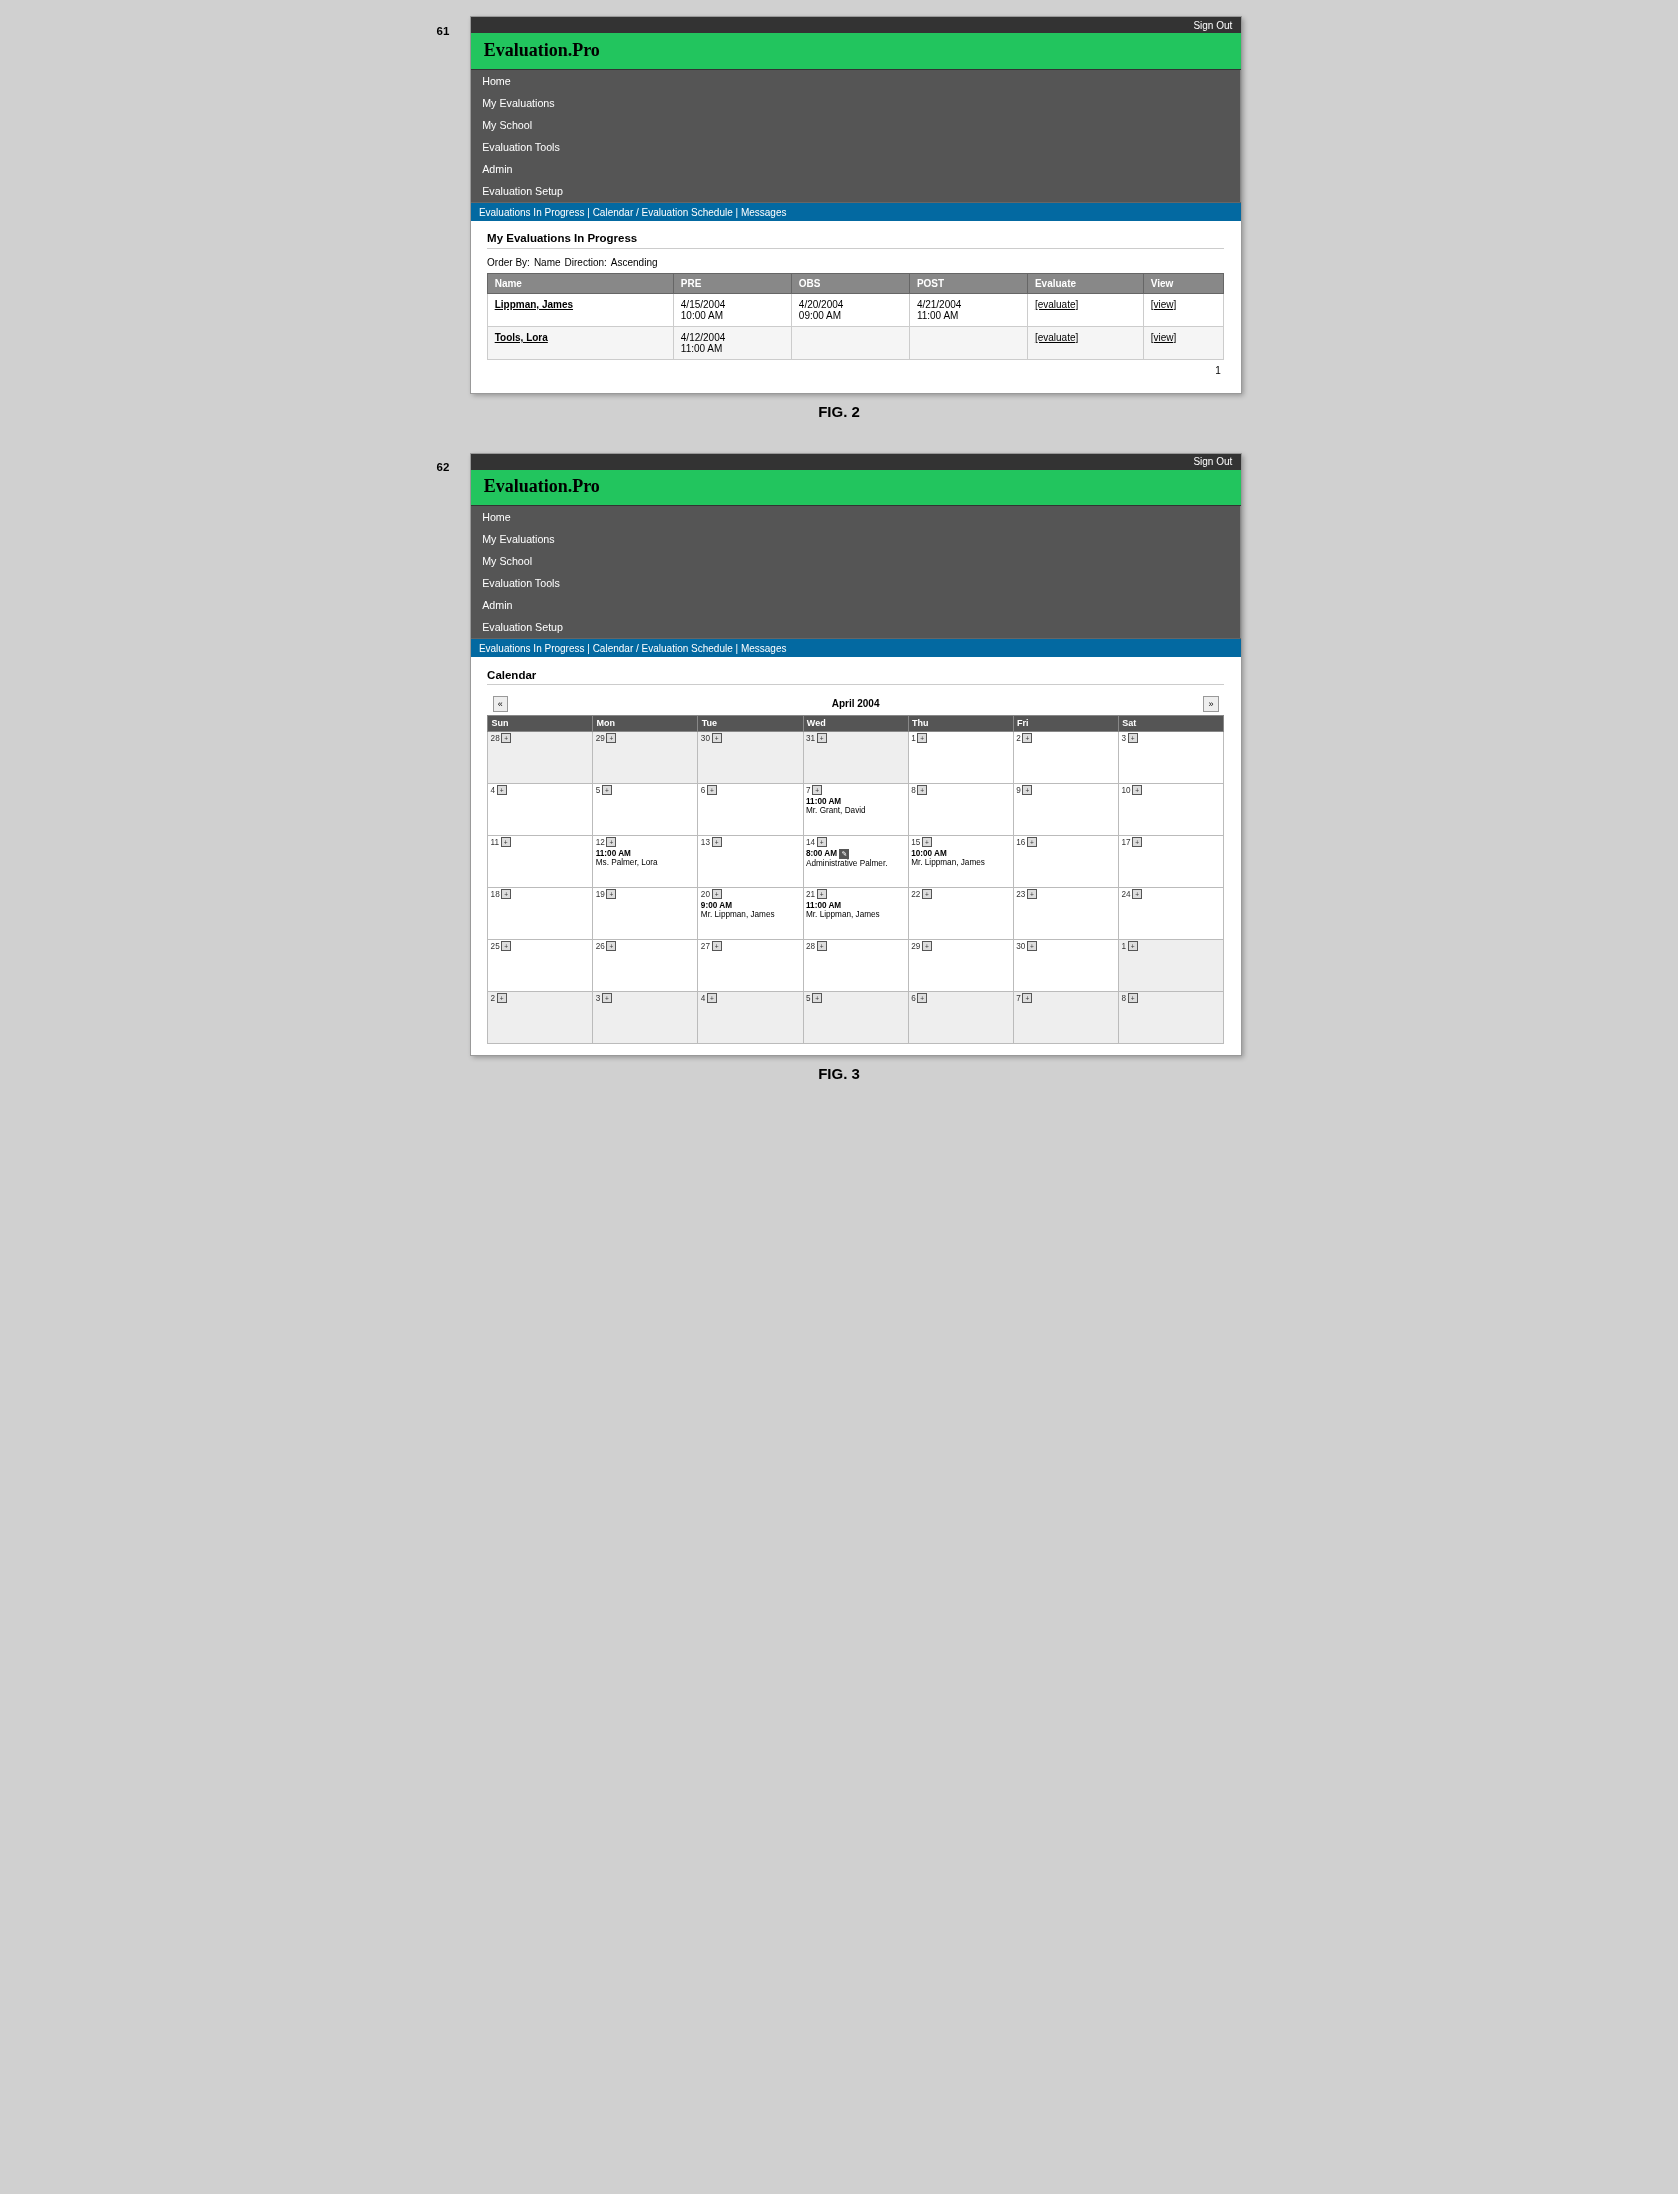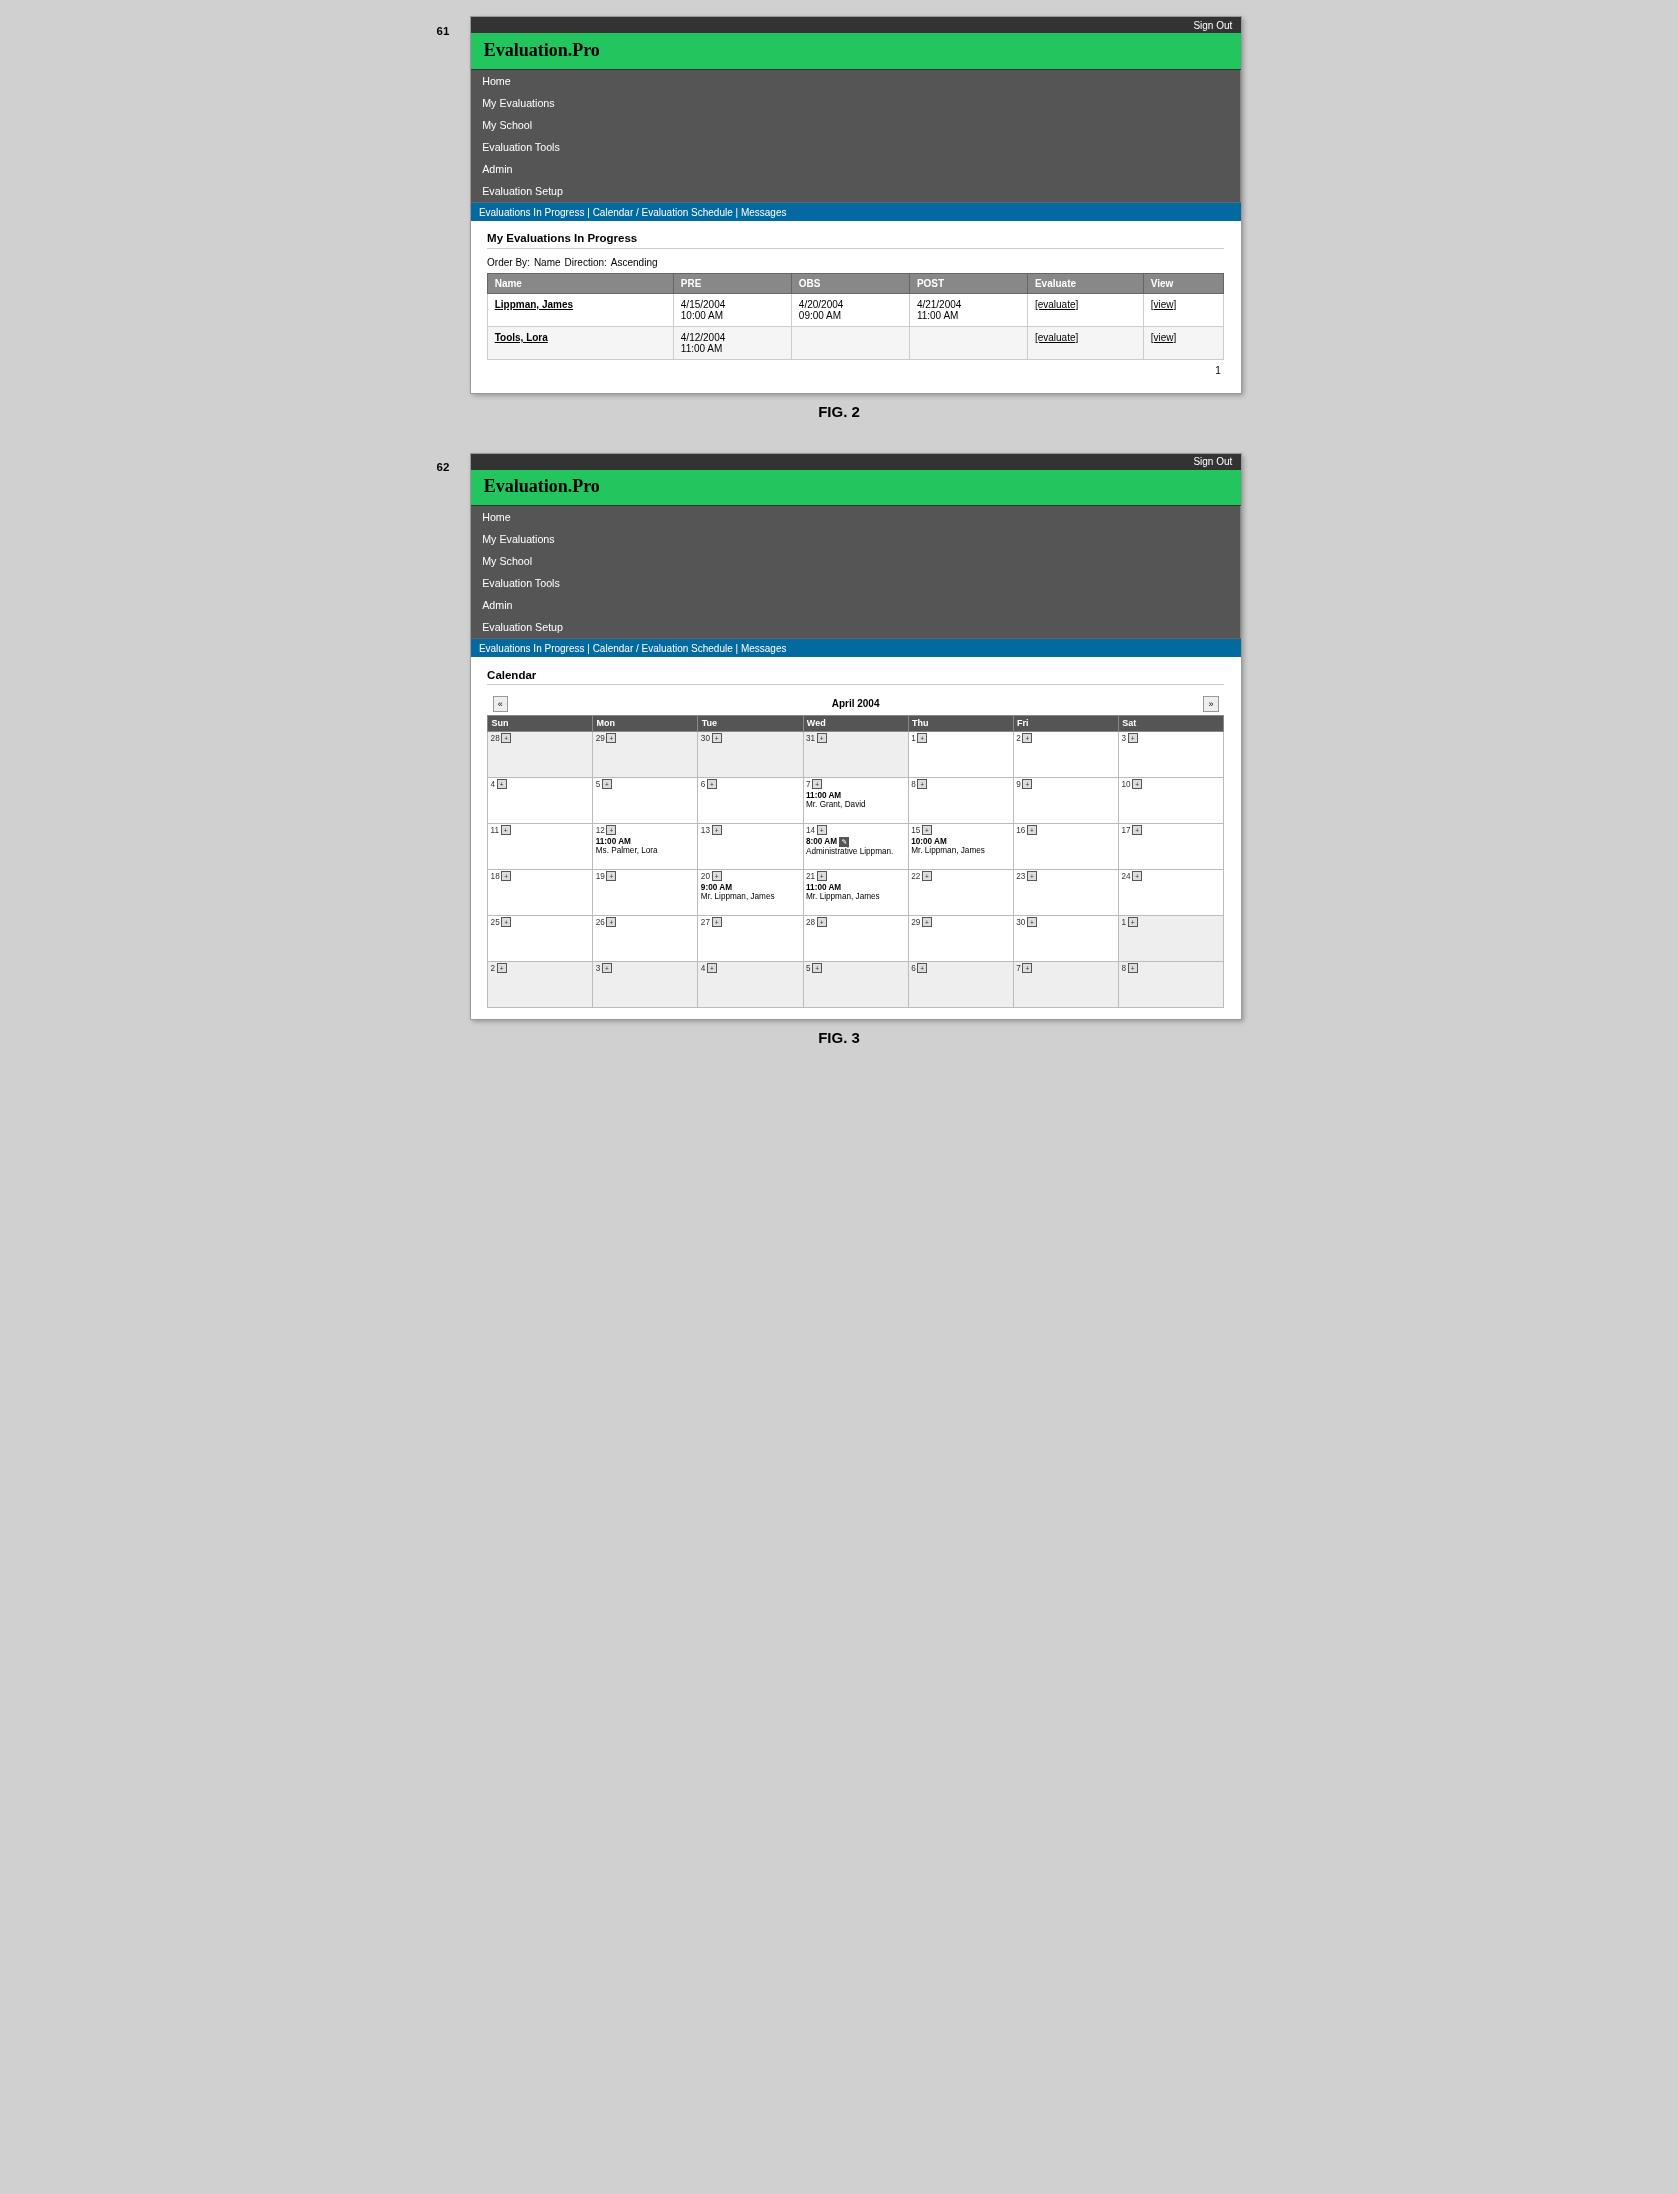--- a/index.html
+++ b/index.html
@@ -204,21 +204,21 @@
       padding: 2.5px 3.3px;
       text-align: left;
       border: 0.8px solid #888;
       font-size: 9px;
     }
 
     .cal-cell {
       border: 0.8px solid #bbb;
       vertical-align: top;
       padding: 1.6px 2.5px;
-      height: 46px;
+      height: 52px;
       width: 14%;
     }
 
     .cal-cell .day-num {
       font-size: 8.2px;
       color: #333;
       display: flex;
       align-items: center;
       gap: 1.6px;
     }
@@ -448,21 +448,21 @@
                     </td>
                     <td class="cal-cell">
                       <div class="day-num">12 <span class="cal-icon">+</span></div>
                       <div class="day-event"><span class="time">11:00 AM</span><br><span>Ms. Palmer, Lora</span></div>
                     </td>
                     <td class="cal-cell">
                       <div class="day-num">13 <span class="cal-icon">+</span></div>
                     </td>
                     <td class="cal-cell">
                       <div class="day-num">14 <span class="cal-icon">+</span></div>
-                      <div class="day-event"><span class="time">8:00 AM</span> <span class="event-icon">✎</span><br><span>Administrative Lippman.</span></div>
+                      <div class="day-event"><span class="time">8:00 AM</span> <span class="event-icon">✎</span><br><span>Administrative Palmer.</span></div>
                     </td>
                     <td class="cal-cell">
                       <div class="day-num">15 <span class="cal-icon">+</span></div>
                       <div class="day-event"><span class="time">10:00 AM</span><br><span>Mr. Lippman, James</span></div>
                     </td>
                     <td class="cal-cell">
                       <div class="day-num">16 <span class="cal-icon">+</span></div>
                     </td>
                     <td class="cal-cell">
                       <div class="day-num">17 <span class="cal-icon">+</span></div>

